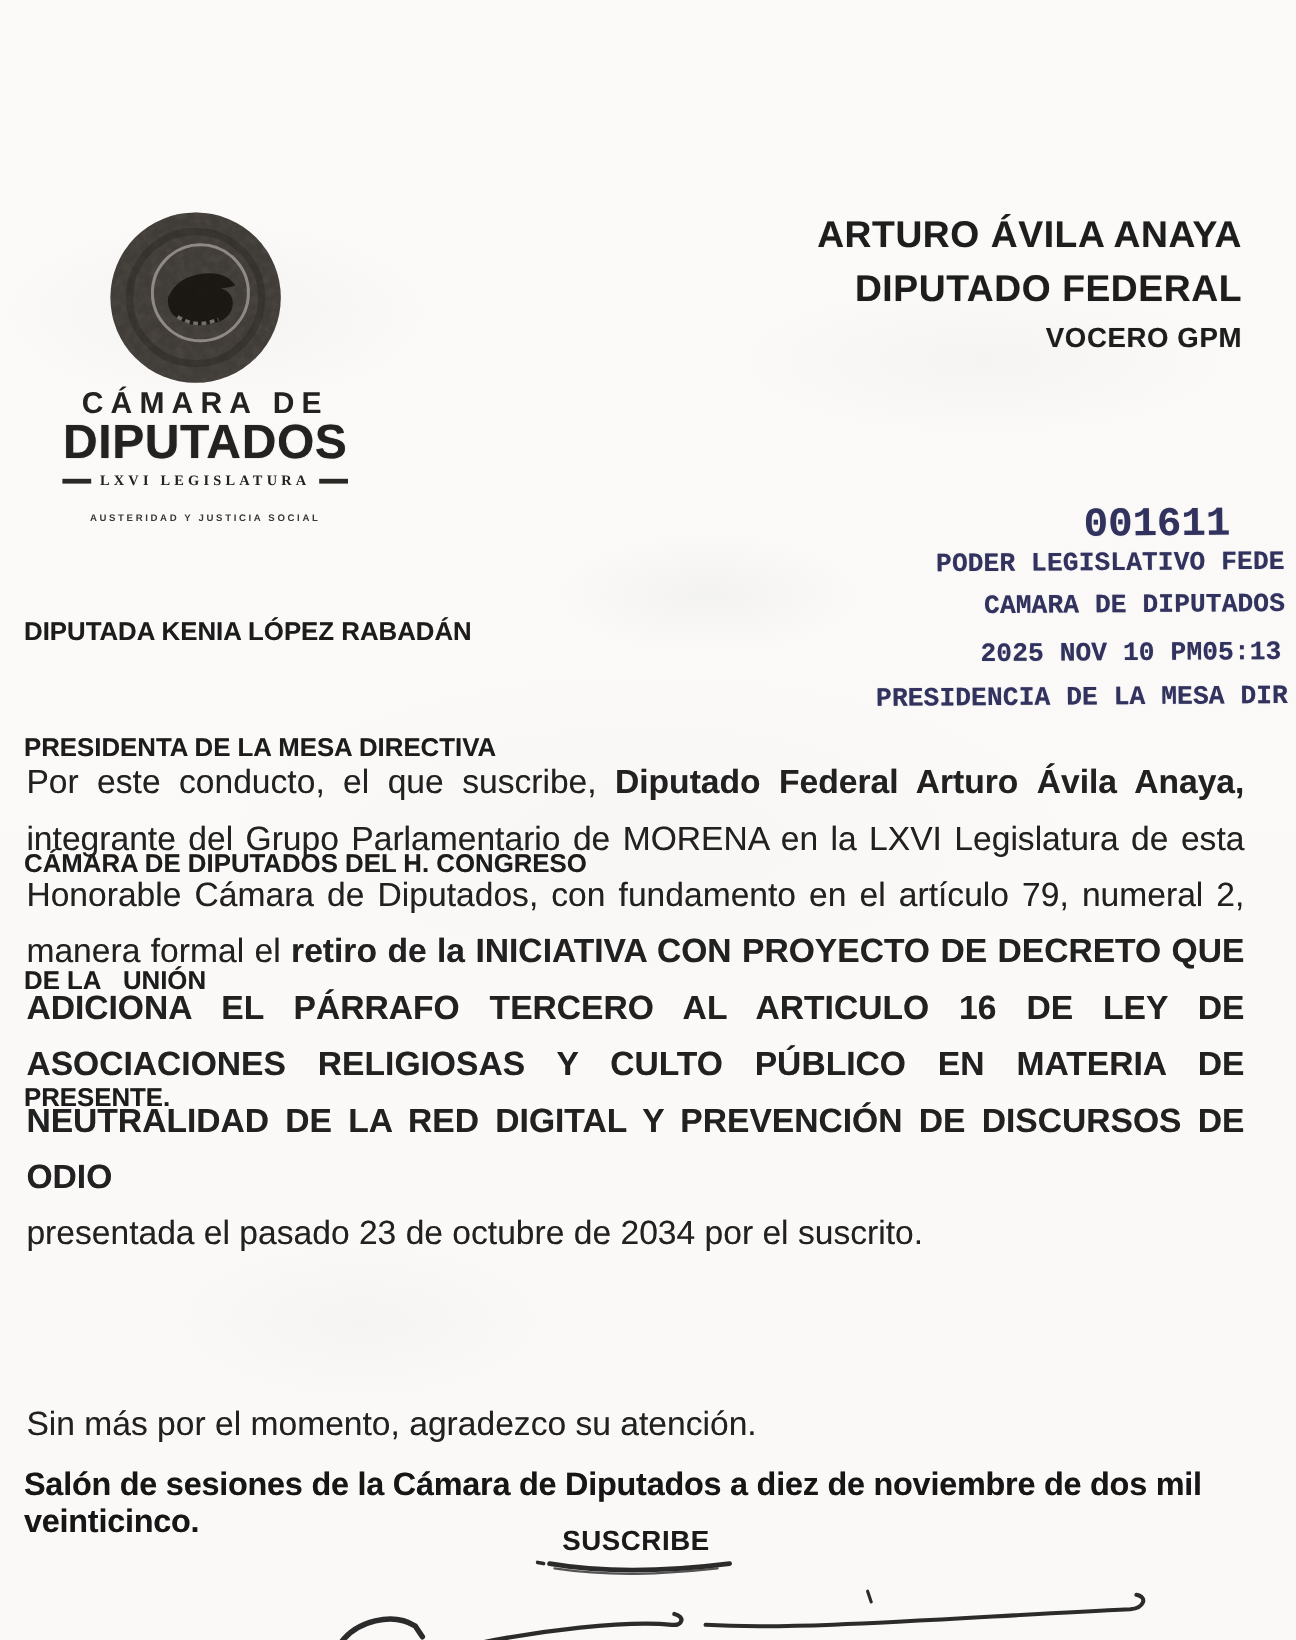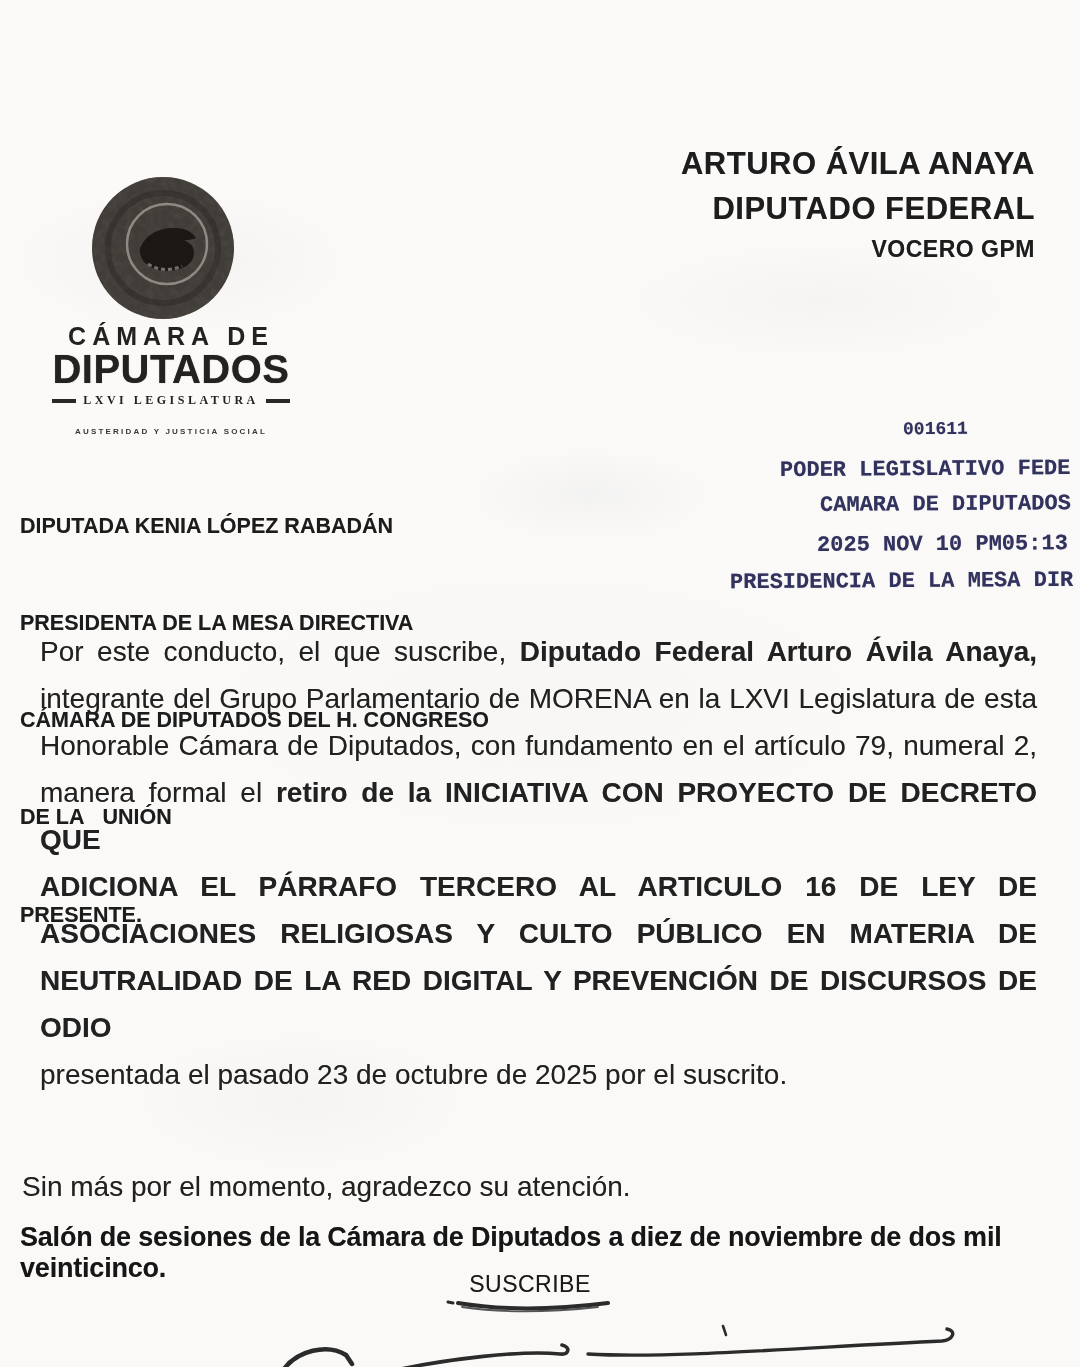--- a/index.html
+++ b/index.html
@@ -16,21 +16,21 @@
       radial-gradient(ellipse 260px 110px at 180px 260px, rgba(80,80,80,0.04), transparent 70%),
       radial-gradient(ellipse 300px 90px at 820px 300px, rgba(90,90,90,0.035), transparent 70%),
       radial-gradient(ellipse 240px 100px at 300px 1100px, rgba(90,90,90,0.03), transparent 70%),
       radial-gradient(ellipse 500px 200px at 540px 700px, rgba(100,100,100,0.02), transparent 75%),
       linear-gradient(#fbfaf9, #faf9f7);
   }
   .abs { position: absolute; }
 
   
   .hdr { right: 45px; text-align: center; font-weight: bold; color: #1d1d1d;
-         text-shadow: 0 0 0.6px rgba(0,0,0,.4); }
+         text-shadow: 0 0 0.6px rgba(0,0,0,.4); margin-top: 32px; }
   .hdr1 { top: 146px; font-size: 31px; letter-spacing: 0.5px; }
   .hdr2 { top: 191px; font-size: 31px; letter-spacing: 0.5px; }
   .hdr3 { top: 236px; font-size: 23px; letter-spacing: 0.5px; }
 
   
   .seal { left: 90px; top: 176px; }
   .logo-text { left: 52px; top: 322px; width: 238px; text-align: center; color: #242220; }
   .logo-top  { font-size: 25px; font-weight: bold; letter-spacing: 6px; white-space: nowrap; }
   .logo-main { font-size: 40px; font-weight: 900; letter-spacing: 0.5px; margin-top: -4px; white-space: nowrap;
                text-shadow: 0 0 0.8px rgba(0,0,0,.6); }
@@ -40,39 +40,39 @@
   .logo-tag { font-size: 8px; font-weight: bold; letter-spacing: 2.2px; color: #3a3835;
               filter: blur(0.6px); margin-top: 19px; white-space: nowrap; }
 
   
   .recipient { left: 20px; top: 445px; font-weight: bold; font-size: 21.5px; line-height: 32.4px;
                color: #1c1c1c; text-shadow: 0 0 0.5px rgba(0,0,0,.35); white-space: pre; }
 
   
   .stamp { font-family: "Liberation Mono", monospace; font-weight: bold; color: #32325e;
            white-space: nowrap; text-shadow: 0 0 0.7px rgba(50,50,94,.5); transform: rotate(-0.4deg); }
-  .st-folio { left: 903px; top: 419px; font-size: 18px; }
+  .st-folio { left: 903px; top: 419px; font-size: 34px; }
   .st-1 { left: 780px; top: 457px; font-size: 22px; }
   .st-2 { left: 820px; top: 492px; font-size: 22px; }
   .st-3 { left: 817px; top: 532px; font-size: 22px; }
   .st-4 { left: 730px; top: 569px; font-size: 22px; }
 
   
   .body-block { left: 22px; top: 628px; width: 1015px; font-size: 28px; line-height: 47px;
                 color: #212121; text-shadow: 0 0 0.5px rgba(0,0,0,.3); }
-  .bline { text-align: justify; text-align-last: justify; margin-left: 18px; }
+  .bline { text-align: justify; text-align-last: justify; }
   .bline.last { text-align: left; text-align-last: left; }
   .b { font-weight: bold; }
 
   .thanks { left: 22px; top: 1142px; font-size: 28px; color: #212121;
             text-shadow: 0 0 0.5px rgba(0,0,0,.3); margin-top: 29px; }
   .place-date { left: 20px; top: 1222px; font-size: 27px; font-weight: bold; color: #161616;
                 letter-spacing: -0.2px; text-shadow: 0 0 0.5px rgba(0,0,0,.35); }
   .suscribe { left: 450px; top: 1271px; width: 160px; text-align: center; font-size: 23px;
-              font-weight: normal; color: #1a1a1a; letter-spacing: 0.5px;
+              font-weight: bold; color: #1a1a1a; letter-spacing: 0.5px;
               text-shadow: 0 0 0.5px rgba(0,0,0,.35); }
   .atentamente { left: 457px; top: 1363px; font-size: 27px; color: #1f1f1f;
                  text-shadow: 0 0 0.5px rgba(0,0,0,.3); }
 
   .sig-svg { left: 200px; top: 1258px; pointer-events: none; }
 </style>
 </head>
 <body>
 
 <div class="page">
@@ -122,21 +122,21 @@
   <div class="abs stamp st-4">PRESIDENCIA DE LA MESA DIR</div>
 
   <div class="abs body-block">
     <div class="bline"><span>Por este conducto, el que suscribe, </span><span class="b">Diputado Federal Arturo Ávila Anaya,</span></div>
     <div class="bline">integrante del Grupo Parlamentario de MORENA en la LXVI Legislatura de esta</div>
     <div class="bline">Honorable Cámara de Diputados, con fundamento en el artículo 79, numeral 2,</div>
     <div class="bline"><span>manera formal el </span><span class="b">retiro de la INICIATIVA CON PROYECTO DE DECRETO QUE</span></div>
     <div class="bline b">ADICIONA EL PÁRRAFO TERCERO AL ARTICULO 16 DE LEY DE</div>
     <div class="bline b">ASOCIACIONES RELIGIOSAS Y CULTO PÚBLICO EN MATERIA DE</div>
     <div class="bline b">NEUTRALIDAD DE LA RED DIGITAL Y PREVENCIÓN DE DISCURSOS DE ODIO</div>
-    <div class="bline last">presentada el pasado 23 de octubre de 2025 por el suscrito.</div>
+    <div class="bline last">presentada el pasado 23 de octubre de 2034 por el suscrito.</div>
   </div>
 
   <div class="abs thanks">Sin más por el momento, agradezco su atención.</div>
   <div class="abs place-date">Salón de sesiones de la Cámara de Diputados a diez de noviembre de dos mil veinticinco.</div>
   <div class="abs suscribe">SUSCRIBE</div>
   <div class="abs atentamente">Atentamente,</div>
 
   <svg class="abs sig-svg" width="810" height="109" viewBox="0 0 810 109">
     <g fill="none" stroke="#2b2b2b" stroke-linecap="round">
 

